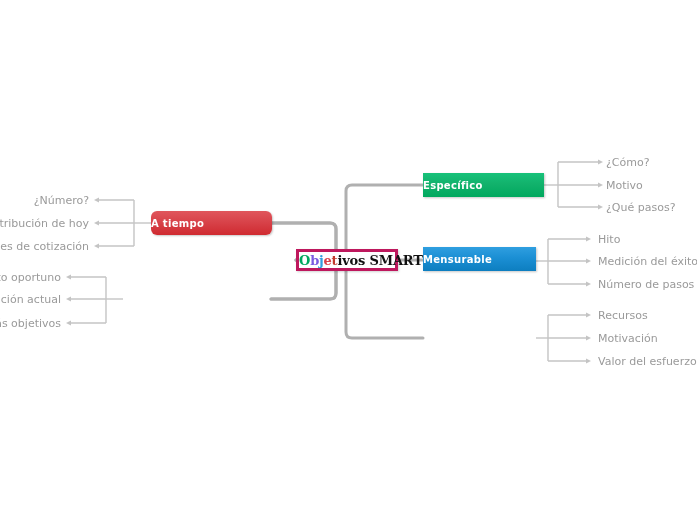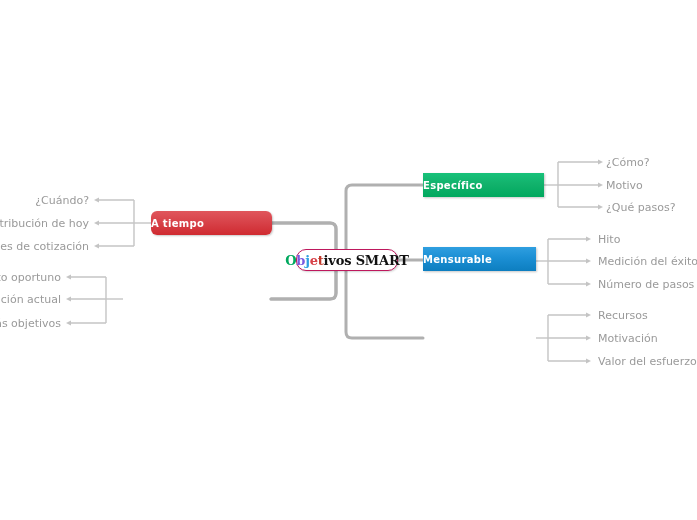--- a/index.html
+++ b/index.html
@@ -27,27 +27,27 @@
   }
 
   
   .center-node {
     position: absolute;
     left: 296px;
     top: 249px;
     width: 102px;
     height: 22px;
     box-sizing: border-box;
-    border: 1px solid #be185d;
-    border-radius: 10px;
+    border: 3px solid #be185d;
+    border-radius: 0;
     background: #ffffff;
     box-shadow: 1px 1px 2px rgba(0,0,0,0.18);
     display: flex;
     align-items: center;
-    justify-content: center;
+    justify-content: flex-start;
     white-space: nowrap;
   }
   .center-text {
     font-family: "DejaVu Serif", serif;
     font-weight: bold;
     font-size: 13px;
     letter-spacing: -0.2px;
     line-height: 1;
   }
   .center-text span { display: inline; }
@@ -210,21 +210,21 @@
   <div class="leaf leaf-right" style="left:606px; top:202px;">¿Qué pasos?</div>
 
   <div class="leaf leaf-right" style="left:598px; top:234px;">Hito</div>
   <div class="leaf leaf-right" style="left:598px; top:256px;">Medición del éxito</div>
   <div class="leaf leaf-right" style="left:598px; top:279px;">Número de pasos</div>
 
   <div class="leaf leaf-right" style="left:598px; top:310px;">Recursos</div>
   <div class="leaf leaf-right" style="left:598px; top:333px;">Motivación</div>
   <div class="leaf leaf-right" style="left:598px; top:356px;">Valor del esfuerzo</div>
 
-  <div class="leaf leaf-left" style="right:608px; top:195px;">¿Cuándo?</div>
+  <div class="leaf leaf-left" style="right:608px; top:195px;">¿Número?</div>
   <div class="leaf leaf-left" style="right:608px; top:218px;">Contribución de hoy</div>
   <div class="leaf leaf-left" style="right:608px; top:241px;">meses de cotización</div>
 
   <div class="leaf leaf-left" style="right:636px; top:272px;">ento oportuno</div>
   <div class="leaf leaf-left" style="right:636px; top:294px;">uación actual</div>
   <div class="leaf leaf-left" style="right:636px; top:318px;">más objetivos</div>
 
 </div>
 
 </body></html>

